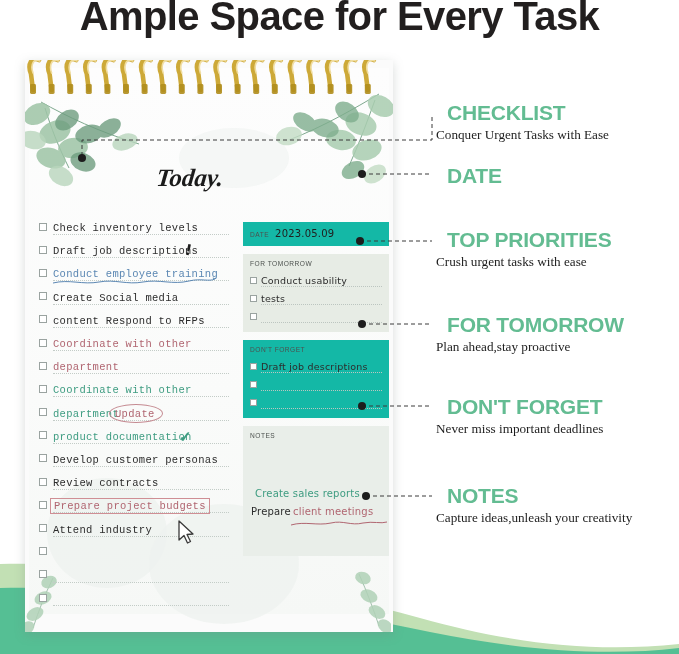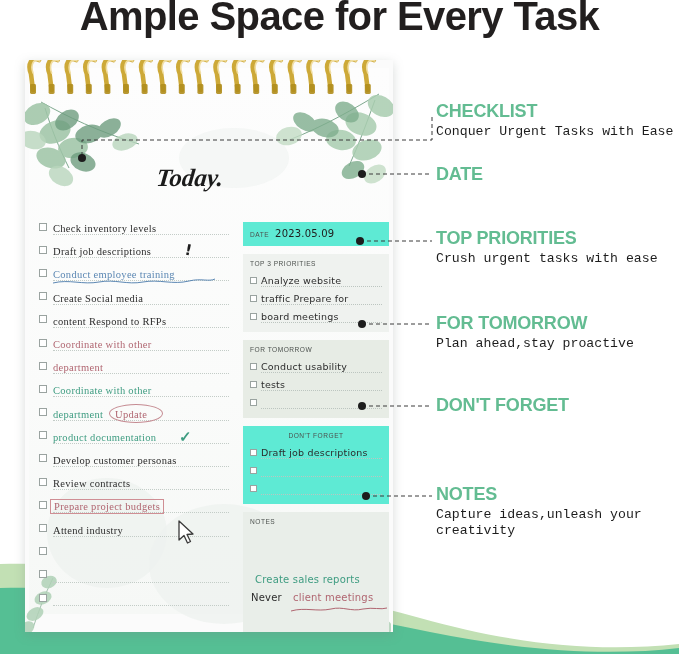--- a/index.html
+++ b/index.html
@@ -78,21 +78,21 @@
     box-sizing:border-box;
   }
   .ck-line{
     flex:1;position:relative;
     border-bottom:1px dotted #c3ccc7;
     height:16px;
   }
   .ck-text{
     position:absolute;left:0;bottom:0px;
     white-space:nowrap;
-    font-family:Liberation Serif, serif;
+    font-family:Liberation Mono, monospace;
     font-size:10.5px;
     letter-spacing:.3px;
     color:#2c2c2c;
   }
   .ck-text.pink{color:#b06570;}
   .ck-text.green{color:#3e9c81;}
   .ck-text.blue{color:#5b87b3;}
   .ck-text.boxed{
     border:1px solid #cf8e94;
     padding:1px 3px;
@@ -115,21 +115,21 @@
     width:52px;height:17px;
   }
   .checkmark{position:absolute;color:#3e9c81;font-size:15px;font-weight:700;}
 
   
   .cursor{position:absolute;left:152px;top:460px;z-index:12;}
 
   
   .rightcol{position:absolute;left:218px;top:162px;width:146px;z-index:7;}
   .panel{background:#eff2ef;padding:6px 7px 7px 7px;margin-bottom:8px;}
-  .panel.white{background:#5eead4;text-align:center;}
+  .panel.white{background:#14b8a6;}
   .panel.sage{background:#e7ece5;}
   .panel-title{
     font-family:"Liberation Sans", sans-serif;
     font-size:6.6px;
     letter-spacing:.5px;
     color:#4c514e;
     margin-bottom:4px;
   }
   .date-row{display:flex;align-items:baseline;gap:6px;}
   .date-label{
@@ -158,28 +158,29 @@
     font-size:10px;letter-spacing:.2px;
   }
   .note-green{color:#3e9c81;}
   .note-dark{color:#2c2c2c;}
   .note-pink{color:#b06570;}
 
   
   .anno{position:absolute;z-index:9;}
   .anno-h{
     font-family:"Liberation Sans", sans-serif;
-    font-size:18px;
+    font-size:21px;
     font-weight:700;
     color:#63bc92;
     letter-spacing:-0.2px;
     white-space:nowrap;
+    margin-left:11px;
   }
   .anno-s{
-    font-family:Liberation Mono, monospace;
+    font-family:Liberation Serif, serif;
     font-size:13.2px;
     color:#1d1d1d;
     margin-top:2px;
     line-height:15.5px;
   }
   .connector{position:absolute;z-index:8;}
 </style>
 </head>
 <body>
 
@@ -449,43 +450,20 @@
 
     <div class="rightcol">
 
       <div class="panel white">
         <div class="date-row">
           <span class="date-label">DATE</span>
           <span class="date-value">2023.05.09</span>
         </div>
       </div>
 
-      <div class="panel">
-        <div class="panel-title">TOP 3 PRIORITIES</div>
-        <div id="tp-list">
-            <div class="p-row">
-              <div class="p-box"></div>
-              <div class="p-line">
-                <span class="p-text">Analyze website</span>
-              </div>
-            </div>
-            <div class="p-row">
-              <div class="p-box"></div>
-              <div class="p-line">
-                <span class="p-text">traffic Prepare for</span>
-              </div>
-            </div>
-            <div class="p-row">
-              <div class="p-box"></div>
-              <div class="p-line">
-                <span class="p-text">board meetings</span>
-              </div>
-            </div>
-          </div>
-      </div>
 
       <div class="panel sage">
         <div class="panel-title">FOR TOMORROW</div>
         <div id="ft-list">
             <div class="p-row">
               <div class="p-box"></div>
               <div class="p-line">
                 <span class="p-text">Conduct usability</span>
               </div>
             </div>
@@ -525,21 +503,21 @@
                 <span class="p-text"></span>
               </div>
             </div>
           </div>
       </div>
 
       <div class="notes-panel">
         <div class="panel-title">NOTES</div>
         <div id="notes-body">
             <div class="note-line note-green" style="left: 12px; top: 62px;">Create sales reports</div>
-            <div class="note-line note-dark" style="left: 8px; top: 80px;">Never </div>
+            <div class="note-line note-dark" style="left: 8px; top: 80px;">Prepare </div>
             <div class="note-line note-pink" style="left: 50px; top: 80px;">client meetings</div>
             <svg width="96" height="7" viewBox="0 0 96 7" style="position: absolute; left: 48px; top: 94px;">
               <path d="M0,5 C14,1 26,6 40,3 C52,0 60,6 72,3 C82,1 90,4 96,2" fill="none" stroke="#b06570" stroke-width="1"></path>
             </svg>
           </div>
       </div>
 
     </div>
   </div>
 </div>
@@ -583,18 +561,19 @@
   <div class="anno-s">Crush urgent tasks with ease</div>
 </div>
 
 <div class="anno" style="left:436px;top:313px;">
   <div class="anno-h">FOR TOMORROW</div>
   <div class="anno-s">Plan ahead,stay proactive</div>
 </div>
 
 <div class="anno" style="left:436px;top:395px;">
   <div class="anno-h">DON'T FORGET</div>
+  <div class="anno-s">Never miss important deadlines</div>
 </div>
 
 <div class="anno" style="left:436px;top:484px;width:220px;">
   <div class="anno-h">NOTES</div>
   <div class="anno-s">Capture ideas,unleash your creativity</div>
 </div>
 
 </body></html>

